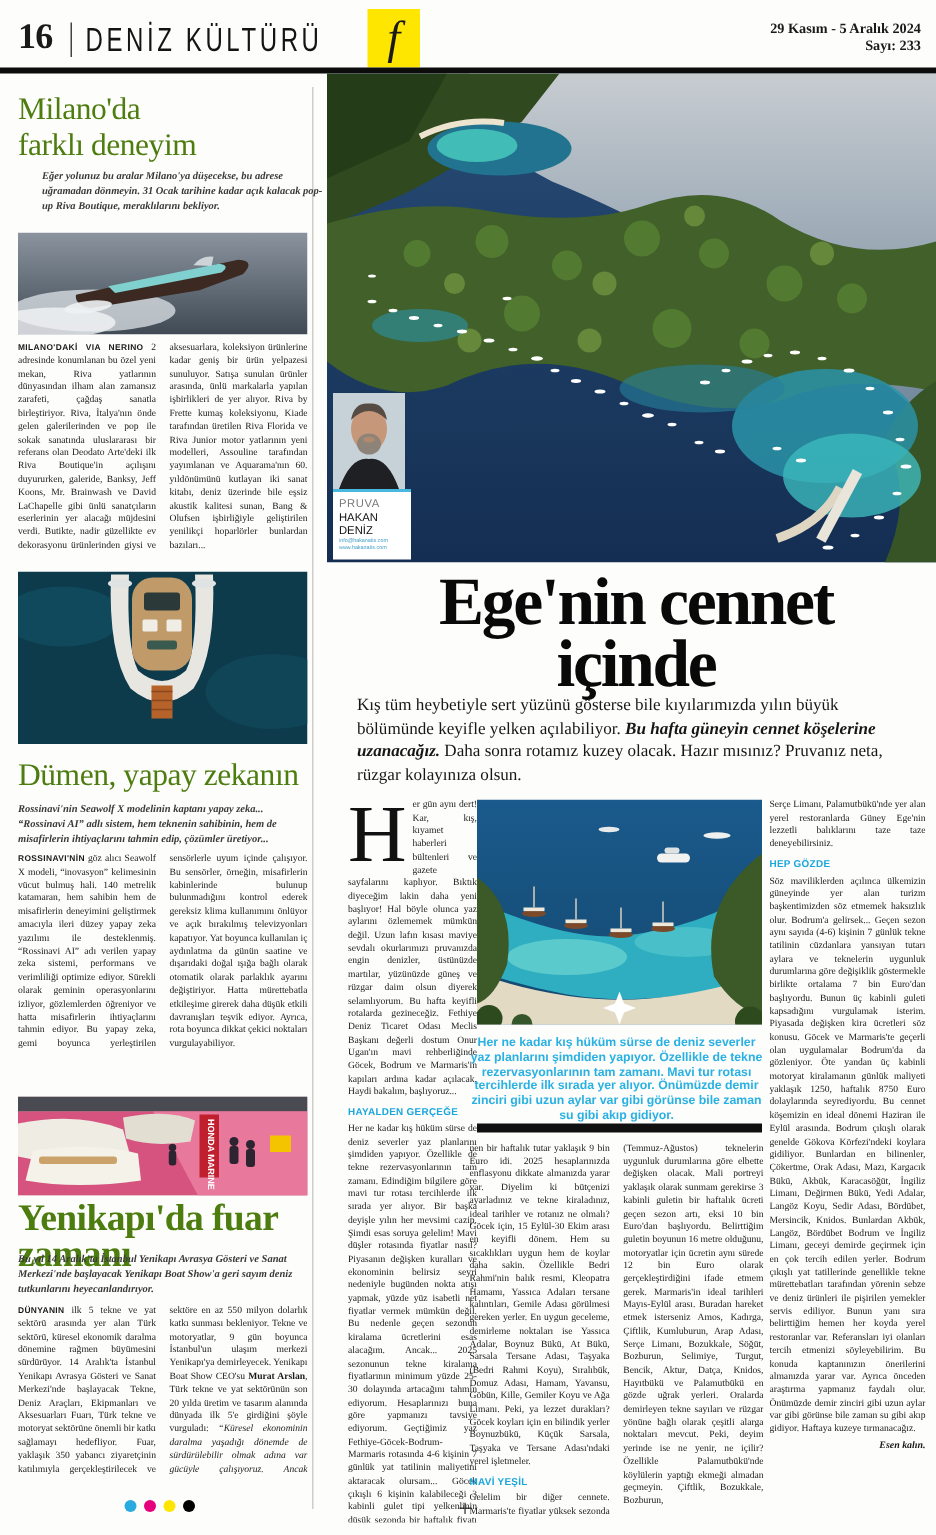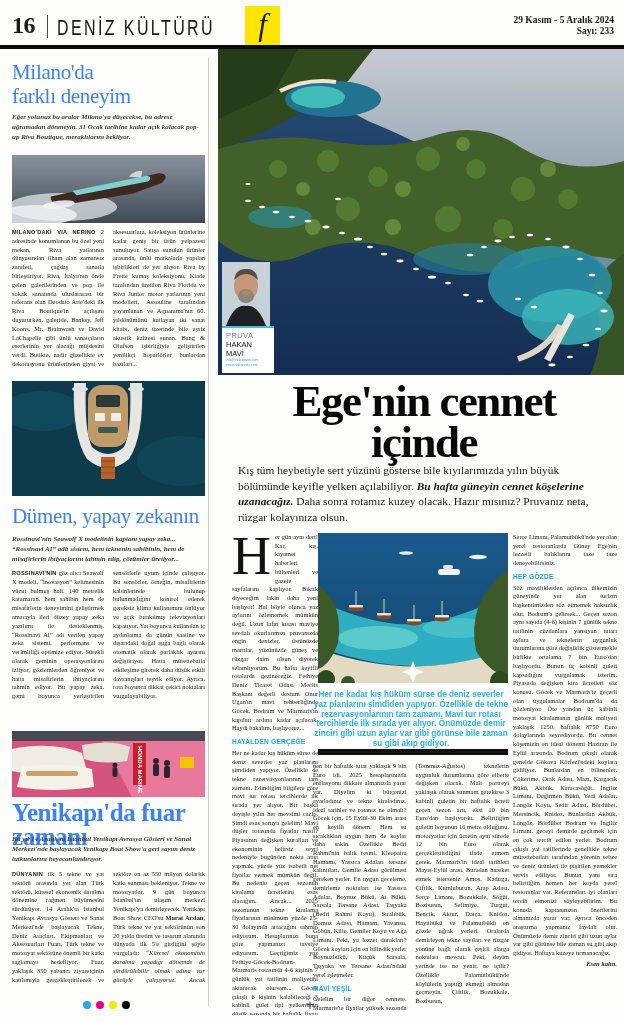--- a/index.html
+++ b/index.html
@@ -9,21 +9,21 @@
   
   .pagenum{font-size:24px;font-weight:bold;letter-spacing:-.5px;}
   .section-title{font-family:"Liberation Sans",sans-serif;font-size:20px;letter-spacing:3px;
         transform:scaleX(.8) scaleY(1.12);transform-origin:left top;color:#141414;white-space:nowrap;}
   .hdr-rule{background:#0c0c0c;}
   .vdiv{background:#cfcdc9;width:1px;}
   .fbox{background:#ffe600;text-align:center;}
   .fbox span{font-style:italic;font-size:31px;line-height:38px;font-family:"Liberation Serif",serif;}
   .date-blk{text-align:right;font-size:9.5px;font-weight:bold;line-height:11px;}
   
-  .rail-title{font-size:21px;line-height:24px;color:#3b82f6;letter-spacing:-.3px;}
+  .rail-title{font-size:21px;line-height:24px;color:#4d7c0f;letter-spacing:-.3px;}
   .rail-title.bold{font-weight:bold;font-size:25px;letter-spacing:-.4px;}
   .rail-intro{font-size:7px;line-height:9.8px;font-weight:bold;font-style:italic;color:#3a3a3a;text-align:left;}
   .bodytxt{font-size:6.4px;line-height:8.8px;text-align:justify;color:#191919;overflow:hidden;}
   .twocol{column-count:2;column-gap:9px;}
   .leadin{font-family:"Liberation Sans",sans-serif;font-weight:bold;font-size:5.6px;letter-spacing:.25px;}
   .subhead{font-family:"Liberation Sans",sans-serif;font-weight:bold;font-size:6.6px;color:#1ba7dc;
         margin:5px 0 2px;letter-spacing:.2px;}
   .boldname{font-weight:bold;}
   .qitalic{font-style:italic;}
   .photo{display:block;}
@@ -62,21 +62,21 @@
     <div>29 Kasım - 5 Aralık 2024</div>
     <div>Sayı: 233</div>
   </div>
   <div class="abs hdr-rule" style="left:0;top:45px;width:624px;height:4px;"></div>
   <div class="abs vdiv" style="left:208px;top:58px;height:948px;"></div>
 
   <div class="abs rail-title" style="left:12px;top:60px;width:190px;">
     <div>Milano'da</div>
     <div>farklı deneyim</div>
   </div>
-  <div class="abs rail-intro" style="left:12px;top:113px;width:191px;">Eğer yolunuz bu aralar Milano'ya düşecekse, bu adrese uğramadan dönmeyin. 31 Ocak tarihine kadar açık kalacak pop-up Riva Boutique, meraklılarını bekliyor.</div>
+  <div class="abs rail-intro" style="left:28px;top:113px;width:191px;">Eğer yolunuz bu aralar Milano'ya düşecekse, bu adrese uğramadan dönmeyin. 31 Ocak tarihine kadar açık kalacak pop-up Riva Boutique, meraklılarını bekliyor.</div>
 
   <svg class="abs photo" style="left:12px;top:155px;" width="193" height="68" viewBox="0 0 193 68">
     <defs>
         <linearGradient id="rs" x1="0" y1="0" x2="0" y2="1">
       <stop offset="0" stop-color="#8b949e"></stop>
           <stop offset="1" stop-color="#3f4a55"></stop>
         </linearGradient>
       </defs>
     <rect width="193" height="68" fill="url(#rs)"></rect>
     <ellipse cx="50" cy="52" rx="55" ry="14" fill="#dfe4e8" opacity=".75"></ellipse>
@@ -237,21 +237,21 @@
     <rect width="48" height="64" fill="#c6d2d8"></rect>
     <path d="M4,64 Q12,42 24,44 Q36,42 44,64 Z" fill="#1e2024"></path>
     <ellipse cx="24" cy="24" rx="12" ry="15" fill="#c79779"></ellipse>
     <path d="M12,18 Q14,6 24,7 Q34,6 36,18 Q30,12 24,12 Q18,12 12,18 Z" fill="#564c44"></path>
     <ellipse cx="24" cy="34" rx="8" ry="7" fill="#8d8379"></ellipse>
     <ellipse cx="24" cy="31" rx="4" ry="2" fill="#b08a6e"></ellipse>
   </svg>
   <div class="abs card" style="left:222px;top:326px;width:52px;height:47px;">
     <div class="kicker">PRUVA</div>
     <div class="aname">HAKAN</div>
-    <div class="aname">MAVİ</div>
+    <div class="aname">DENİZ</div>
     <div class="contact">info@hakanatis.com</div>
     <div class="contact">www.hakanatis.com</div>
   </div>
 
   <div class="abs headline" style="left:228px;top:381px;width:392px;text-align:center;">
     <div>Ege'nin cennet</div>
     <div>içinde</div>
   </div>
   <div class="abs lead" style="left:238px;top:463px;width:374px;">
     <span>Kış tüm heybetiyle sert yüzünü gösterse bile kıyılarımızda yılın büyük bölümünde keyifle yelken açılabiliyor. </span><b>Bu hafta güneyin cennet köşelerine uzanacağız.</b><span> Daha sonra rotamız kuzey olacak. Hazır mısınız? Pruvanız neta, rüzgar kolayınıza olsun.</span>

